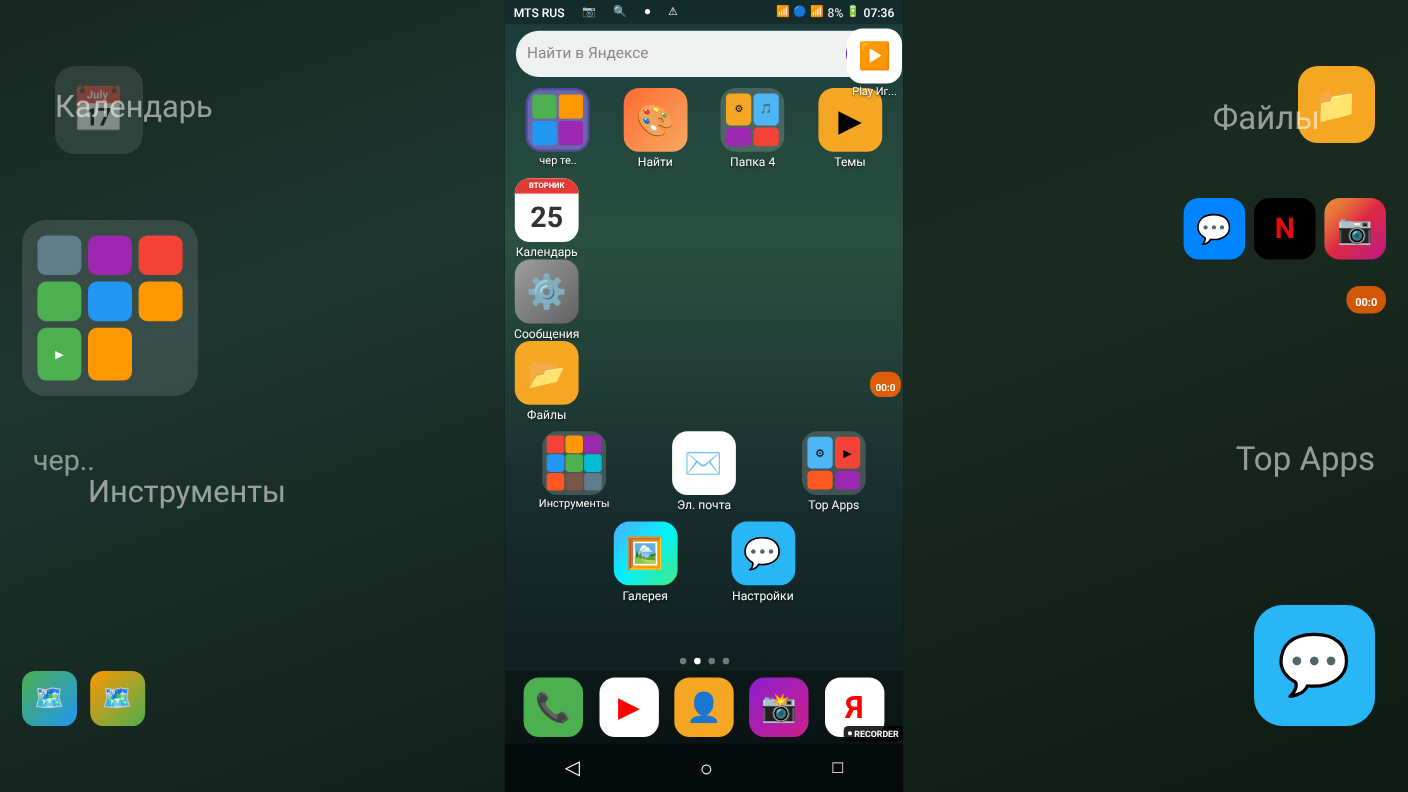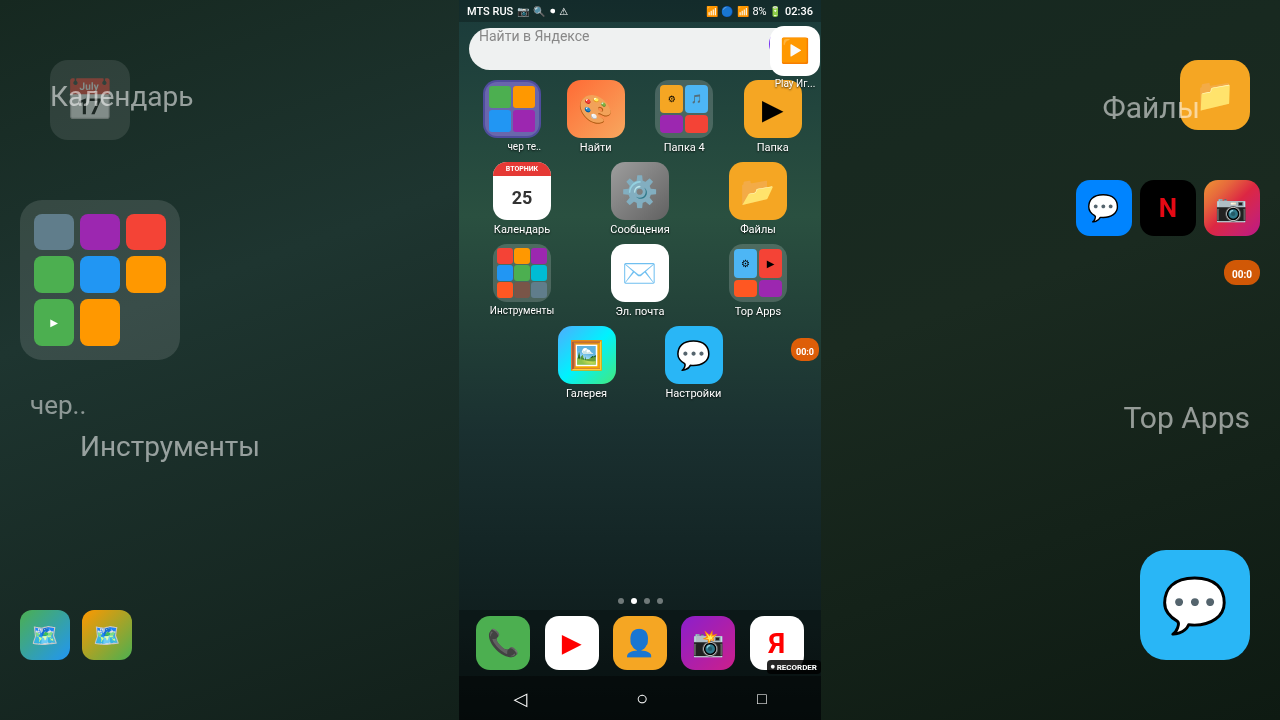--- a/index.html
+++ b/index.html
@@ -32,21 +32,21 @@
       <div style="background:#9C27B0;border-radius:8px;"></div>
       <div style="background:#f44336;border-radius:8px;"></div>
       <div style="background:#4CAF50;border-radius:8px;"></div>
       <div style="background:#2196F3;border-radius:8px;"></div>
       <div style="background:#FF9800;border-radius:8px;"></div>
       <div style="background:#4CAF50;border-radius:8px;display:flex;align-items:center;justify-content:center;font-size:10px;color:white;">▶</div>
       <div style="background:#FF9800;border-radius:8px;"></div>
       <div></div>
     </div>
   </div>
-  <div style="position:absolute;top:390px;left:30px;">
+  <div style="position:absolute;top:404px;left:30px;">
     <span style="color:rgba(255,255,255,0.5);font-size:26px;">чер..</span>
   </div>
   <div style="position:absolute;top:430px;left:80px;">
     <span style="color:rgba(255,255,255,0.55);font-size:28px;">Инструменты</span>
   </div>
   <div style="position:absolute;bottom:60px;left:20px;display:flex;gap:12px;">
     <div style="width:50px;height:50px;background:linear-gradient(135deg,#4CAF50,#2196F3);border-radius:12px;display:flex;align-items:center;justify-content:center;font-size:22px;">🗺️</div>
     <div style="width:50px;height:50px;background:linear-gradient(135deg,#FF9800,#4CAF50);border-radius:12px;display:flex;align-items:center;justify-content:center;font-size:22px;">🗺️</div>
   </div>
 </div>
@@ -74,57 +74,57 @@
   <div style="position:absolute;bottom:60px;right:30px;">
     <div style="width:110px;height:110px;background:#29b6f6;border-radius:26px;display:flex;align-items:center;justify-content:center;font-size:54px;">💬</div>
   </div>
 </div>
 
 <div style="position:absolute;left:50%;transform:translateX(-50%);width:362px;height:720px;background:#000;overflow:hidden;z-index:10;display:flex;flex-direction:column;">
 
   <div style="position:absolute;top:0;left:0;width:100%;height:100%;background:linear-gradient(180deg,#1a3a3a 0%,#2a5040 30%,#1a3030 60%,#0a1515 100%);z-index:0;"></div>
 
   <div style="position:relative;z-index:20;width:100%;height:22px;background:rgba(0,0,0,0.25);display:flex;align-items:center;justify-content:space-between;padding:0 8px;font-size:11px;color:white;">
-    <div style="display:flex;align-items:center;gap:4px;">
+    <div style="display:flex;align-items:center;gap:16px;">
       <span style="font-weight:500;font-size:11px;">MTS RUS</span>
       <span style="font-size:10px;">📷</span>
       <span style="font-size:10px;">🔍</span>
       <span style="font-size:10px;">⏺</span>
       <span style="font-size:10px;">⚠</span>
     </div>
     <div style="display:flex;align-items:center;gap:3px;">
       <span style="font-size:10px;">📶</span>
       <span style="font-size:10px;">🔵</span>
       <span style="font-size:10px;">📶</span>
       <span style="font-size:11px;">8%</span>
       <span style="font-size:10px;">🔋</span>
-      <span style="font-size:11px;font-weight:500;">02:36</span>
+      <span style="font-size:11px;font-weight:500;">07:36</span>
     </div>
   </div>
 
   <div style="position:absolute;top:26px;right:0px;z-index:25;display:flex;flex-direction:column;align-items:center;width:52px;">
     <div style="width:50px;height:50px;border-radius:14px;background:white;display:flex;align-items:center;justify-content:center;font-size:24px;">▶️</div>
     <span style="color:white;font-size:10px;text-shadow:0 1px 2px rgba(0,0,0,0.8);margin-top:2px;">Play Иг...</span>
   </div>
 
-  <div style="position:relative;z-index:20;margin:6px 10px;background:rgba(255,255,255,0.93);border-radius:24px;height:42px;display:flex;align-items:flex-start;padding:0 10px;gap:14px;">
+  <div style="position:relative;z-index:20;margin:6px 10px;background:rgba(255,255,255,0.93);border-radius:24px;height:42px;display:flex;align-items:center;padding:0 10px;gap:14px;">
     <span style="flex:1;color:#888;font-size:14px;">Найти в Яндексе</span>
     <div style="width:32px;height:32px;border-radius:50%;background:linear-gradient(135deg,#6B2FEE,#9B3FFF);display:flex;align-items:center;justify-content:center;">
       <svg width="18" height="18" viewBox="0 0 20 20" fill="white">
         <circle cx="10" cy="10" r="9" fill="none" stroke="white" stroke-width="2"></circle>
         <path d="M10 3 A7 7 0 0 1 10 17" stroke="white" stroke-width="2" fill="none"></path>
       </svg>
     </div>
   </div>
 
   <div style="position:relative;z-index:20;flex:1;padding:0 4px;display:flex;flex-direction:column;gap:0;">
 
     <div style="display:flex;justify-content:space-around;padding:4px 0;">
 
-      <div style="display:flex;flex-direction:column;align-items:flex-end;width:68px;">
+      <div style="display:flex;flex-direction:column;align-items:center;width:68px;">
         <div style="width:58px;height:58px;border-radius:14px;background:rgba(100,80,200,0.7);display:flex;align-items:center;justify-content:center;font-size:20px;margin-bottom:3px;">
           <div style="width:54px;height:54px;background:rgba(255,255,255,0.15);border-radius:12px;display:grid;grid-template-columns:1fr 1fr;gap:2px;padding:4px;">
             <div style="background:#4CAF50;border-radius:3px;"></div>
             <div style="background:#FF9800;border-radius:3px;"></div>
             <div style="background:#2196F3;border-radius:3px;"></div>
             <div style="background:#9C27B0;border-radius:3px;"></div>
           </div>
         </div>
         <span style="color:white;font-size:10px;text-shadow:0 1px 2px rgba(0,0,0,0.8);">чер те..</span>
       </div>
@@ -139,33 +139,33 @@
           <div style="background:#f5a623;border-radius:4px;display:flex;align-items:center;justify-content:center;font-size:9px;">⚙</div>
           <div style="background:#4db6f5;border-radius:4px;display:flex;align-items:center;justify-content:center;font-size:9px;color:white;">🎵</div>
           <div style="background:#9C27B0;border-radius:4px;"></div>
           <div style="background:#f44336;border-radius:4px;"></div>
         </div>
         <span style="color:white;font-size:11px;text-shadow:0 1px 2px rgba(0,0,0,0.8);">Папка 4</span>
       </div>
 
       <div style="display:flex;flex-direction:column;align-items:center;width:68px;">
         <div style="width:58px;height:58px;border-radius:14px;background:#f5a623;display:flex;align-items:center;justify-content:center;font-size:28px;margin-bottom:3px;">▶</div>
-        <span style="color:white;font-size:11px;text-shadow:0 1px 2px rgba(0,0,0,0.8);">Папка</span>
-      </div>
-    </div>
-
-    <div style="display:flex;justify-content:space-around;padding:4px 0;">
+        <span style="color:white;font-size:11px;text-shadow:0 1px 2px rgba(0,0,0,0.8);">Темы</span>
+      </div>
+    </div>
+
+    <div style="display:flex;justify-content:space-around;padding:4px 0;flex-direction:column;">
 
       <div style="display:flex;flex-direction:column;align-items:center;width:68px;">
         <div style="width:58px;height:58px;border-radius:14px;background:white;overflow:hidden;margin-bottom:3px;display:flex;flex-direction:column;">
           <div style="background:#e53935;height:14px;display:flex;align-items:center;justify-content:center;">
             <span style="color:white;font-size:7px;font-weight:bold;">ВТОРНИК</span>
           </div>
           <div style="flex:1;display:flex;align-items:center;justify-content:center;">
-            <span style="color:#333;font-size:18px;font-weight:bold;line-height:1;">25</span>
+            <span style="color:#333;font-size:26px;font-weight:bold;line-height:1;">25</span>
           </div>
         </div>
         <span style="color:white;font-size:11px;text-shadow:0 1px 2px rgba(0,0,0,0.8);">Календарь</span>
       </div>
 
       <div style="display:flex;flex-direction:column;align-items:center;width:68px;">
         <div style="width:58px;height:58px;border-radius:14px;background:linear-gradient(135deg,#9e9e9e,#616161);display:flex;align-items:center;justify-content:center;font-size:30px;margin-bottom:3px;">⚙️</div>
         <span style="color:white;font-size:11px;text-shadow:0 1px 2px rgba(0,0,0,0.8);">Сообщения</span>
       </div>
 

